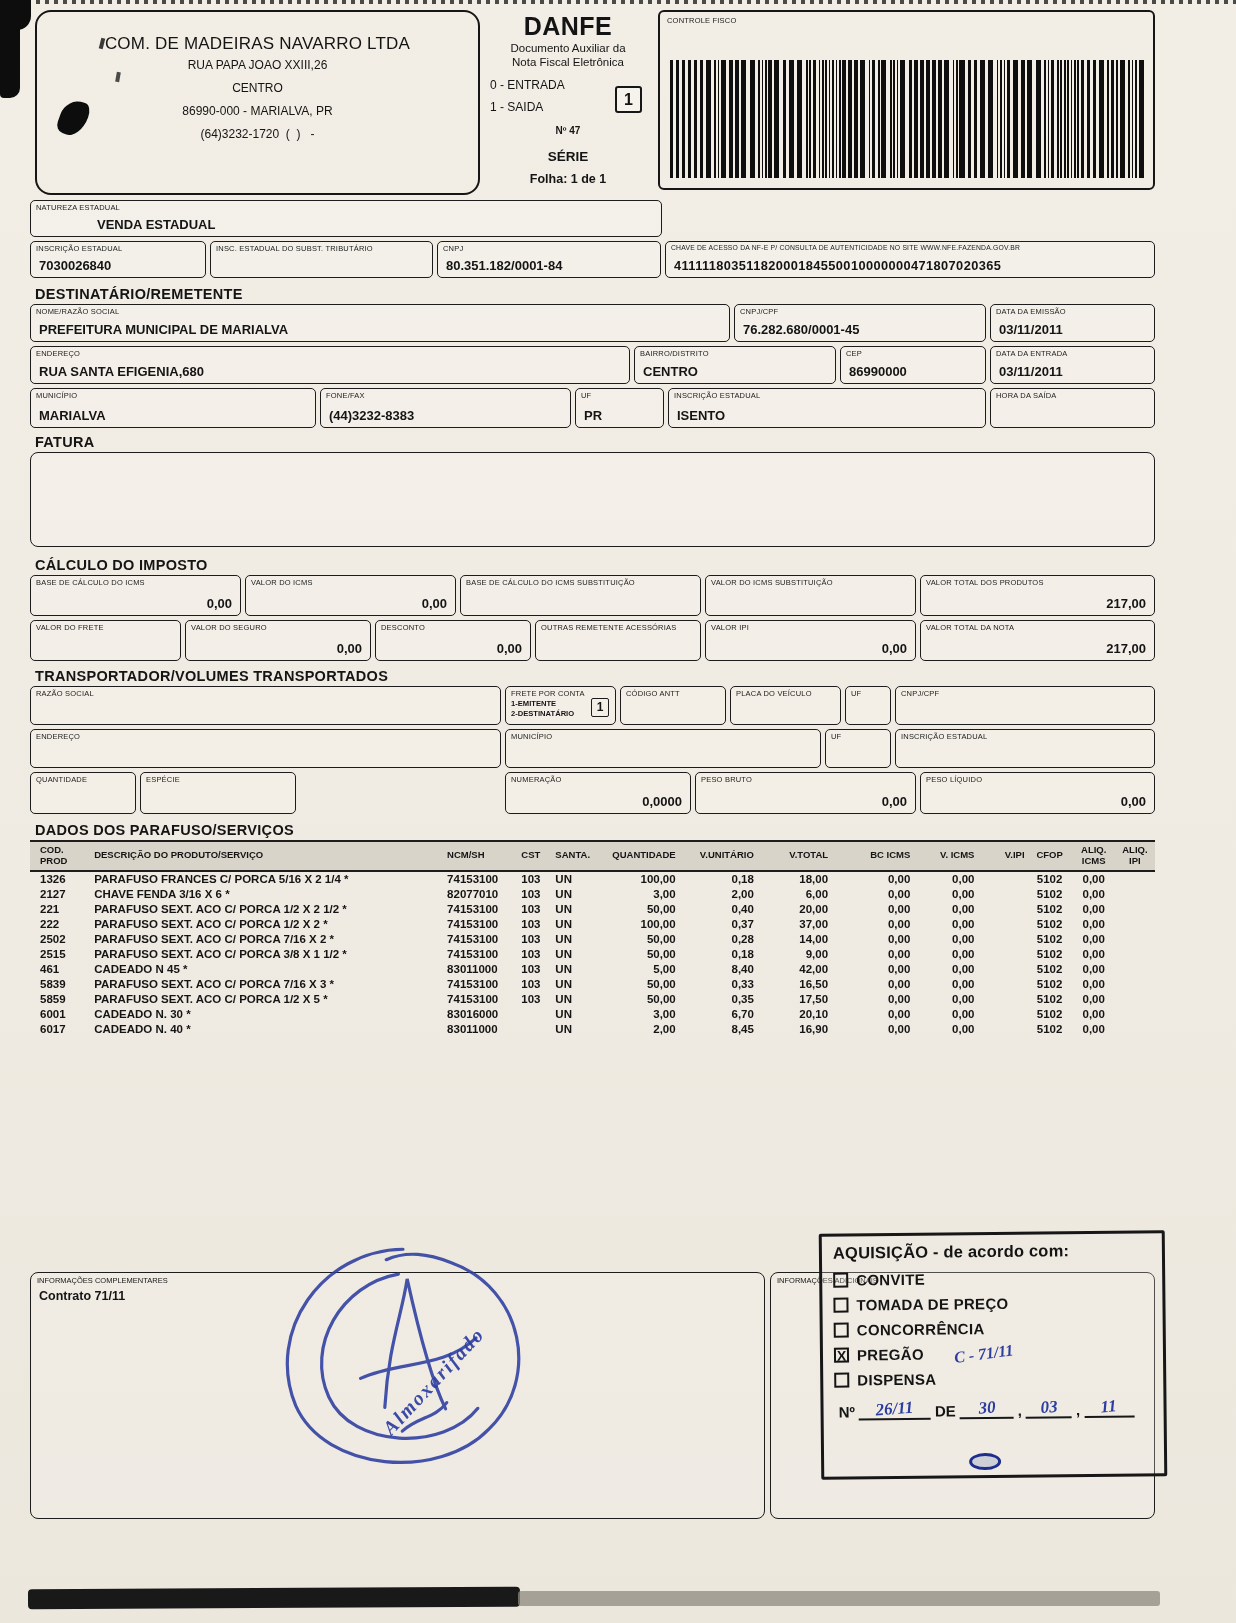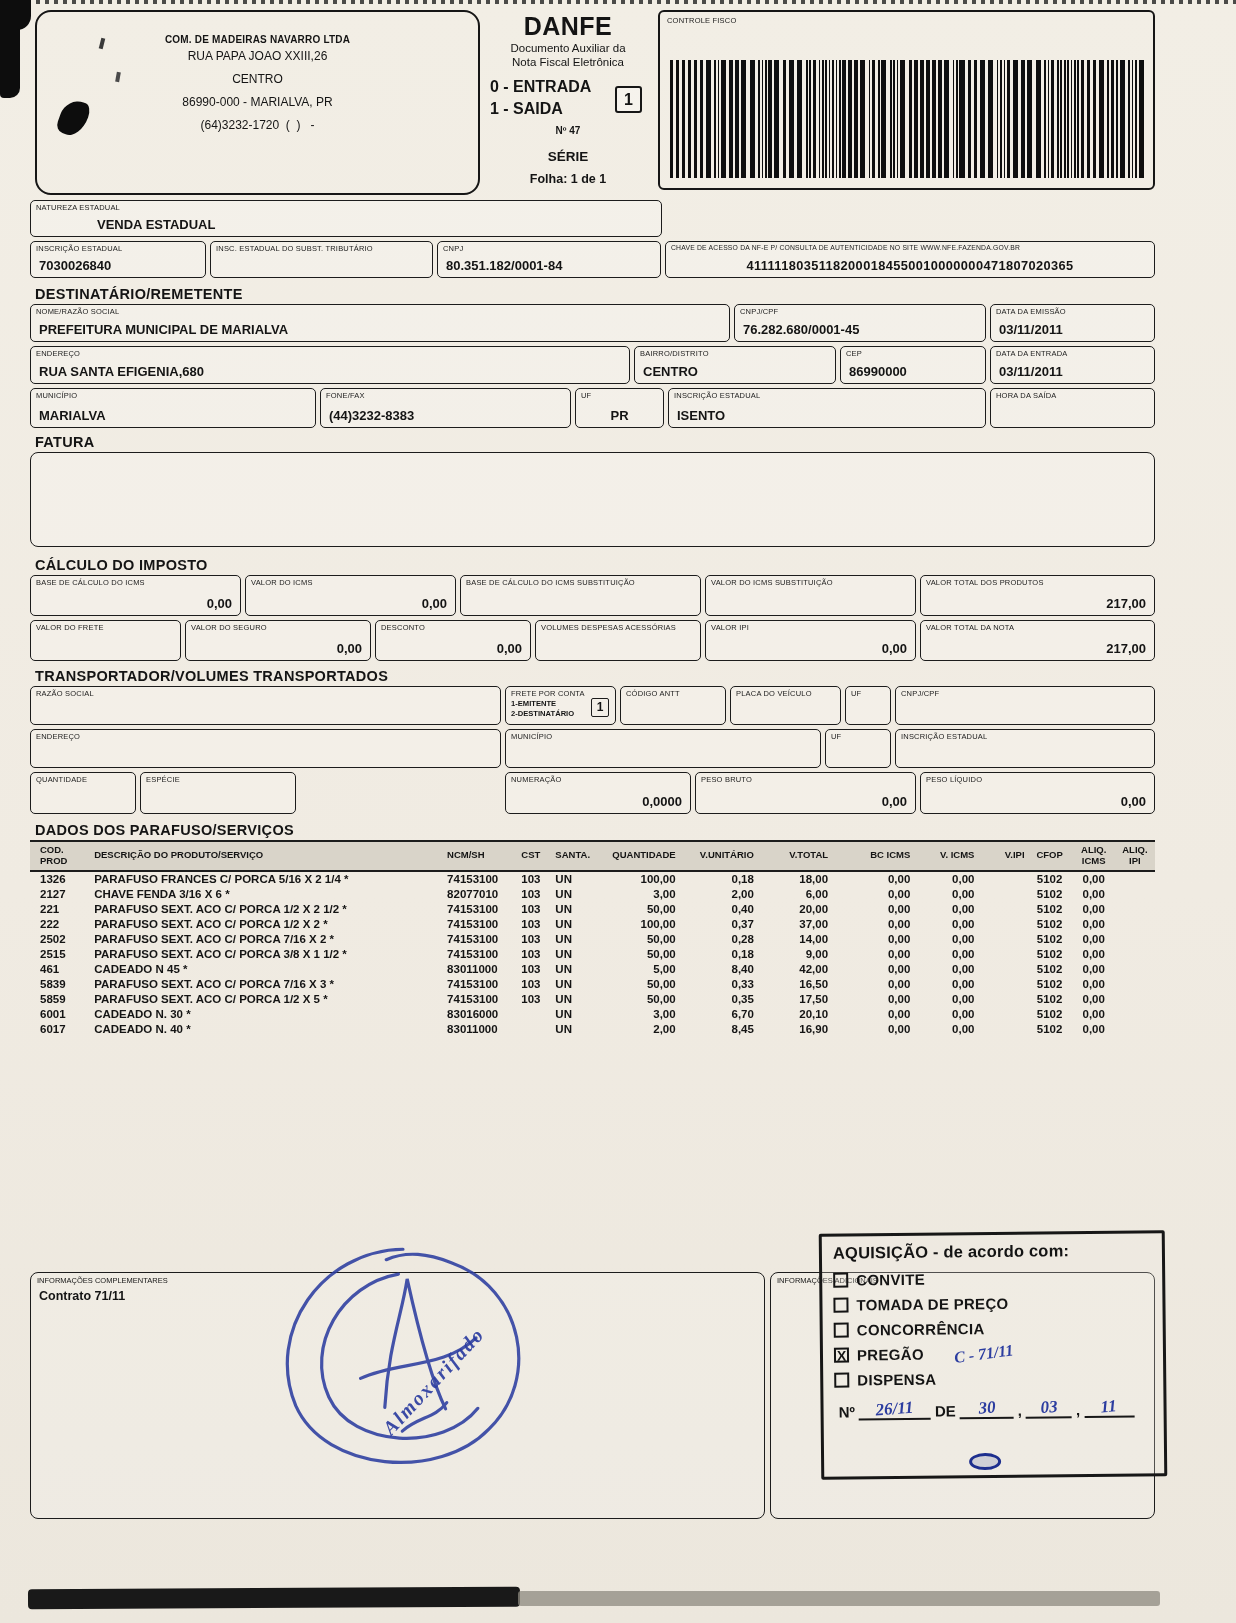--- a/index.html
+++ b/index.html
@@ -19,31 +19,31 @@
   .tick2{left:116px;top:72px;width:4px;height:10px;background:#4a4a4a;transform:rotate(10deg);position:absolute}
   .bottom-dark{position:absolute;left:28px;top:1588px;width:492px;height:20px;background:#191919;border-radius:4px;transform:rotate(-.3deg)}
   .bottom-grey{position:absolute;left:518px;top:1591px;width:642px;height:15px;background:#8e897f;opacity:.75;border-radius:3px}
 
   
   .fbox{position:absolute;border:1.5px solid #1c1c1c;border-radius:5px;background:rgba(255,255,255,.2)}
   .flab{position:absolute;top:2px;left:5px;font-size:7.5px;letter-spacing:.2px;white-space:nowrap;color:#1b1b1b}
   .flab.small{font-size:6.8px}
   .fval{position:absolute;bottom:4px;left:8px;right:8px;font-size:13px;font-weight:bold;white-space:nowrap}
   .fval.num{text-align:right}
-  .fval.center{text-align:center}
+  .fval.center{}
   .sect{position:absolute;font-size:14.5px;font-weight:bold;letter-spacing:.3px}
 
   
   .emitter-box{position:absolute;left:35px;top:10px;width:445px;height:185px;border:2.5px solid #161616;border-radius:16px;text-align:center;padding-top:22px}
-  .em-name{font-size:10px;font-weight:bold;letter-spacing:.2px}
+  .em-name{font-size:17px;font-weight:normal;letter-spacing:.2px}
   .em-line{font-size:12px;line-height:23px;white-space:pre}
   .danfe-block{position:absolute;left:482px;top:12px;width:172px;height:184px}
   .danfe-title{position:absolute;top:0;width:100%;text-align:center;font-size:25px;font-weight:bold;letter-spacing:.5px}
   .d-sub{position:absolute;width:100%;text-align:center;font-size:11.5px}
-  .d-opt{position:absolute;left:8px;font-size:16px;font-weight:bold}
+  .d-opt{position:absolute;left:8px;font-size:12px;font-weight:normal}
   .tipo-box{position:absolute;right:12px;top:74px;width:27px;height:27px;border:2.2px solid #161616;border-radius:3px;text-align:center;font-size:16px;font-weight:bold;line-height:24px;background:rgba(255,255,255,.3)}
   .d-num{position:absolute;top:113px;width:100%;text-align:center;font-size:10px;font-weight:bold}
   .d-serie{position:absolute;top:137px;width:100%;text-align:center;font-size:13.5px;font-weight:bold}
   .d-folha{position:absolute;top:160px;width:100%;text-align:center;font-size:12.5px;font-weight:bold}
   .controle-box{position:absolute;left:658px;top:10px;width:497px;height:180px;border:2px solid #161616;border-radius:6px}
   .controle-box .flab{top:4px;left:7px}
   #barcode-svg{position:absolute;left:10px;top:48px}
 
   
   .fc-lines{position:absolute;left:5px;top:12px;font-size:7.6px;line-height:10px;font-weight:bold}
@@ -312,21 +312,21 @@
   </div>
   <div class="fbox" style="left:185px;top:620px;width:186px;height:41px">
     <div class="flab">VALOR DO SEGURO</div>
     <div class="fval num">0,00</div>
   </div>
   <div class="fbox" style="left:375px;top:620px;width:156px;height:41px">
     <div class="flab">DESCONTO</div>
     <div class="fval num">0,00</div>
   </div>
   <div class="fbox" style="left:535px;top:620px;width:166px;height:41px">
-    <div class="flab">VOLUMES DESPESAS ACESSÓRIAS</div>
+    <div class="flab">OUTRAS REMETENTE ACESSÓRIAS</div>
     <div class="fval num"></div>
   </div>
   <div class="fbox" style="left:705px;top:620px;width:211px;height:41px">
     <div class="flab">VALOR IPI</div>
     <div class="fval num">0,00</div>
   </div>
   <div class="fbox" style="left:920px;top:620px;width:235px;height:41px">
     <div class="flab">VALOR TOTAL DA NOTA</div>
     <div class="fval num">217,00</div>
   </div>

